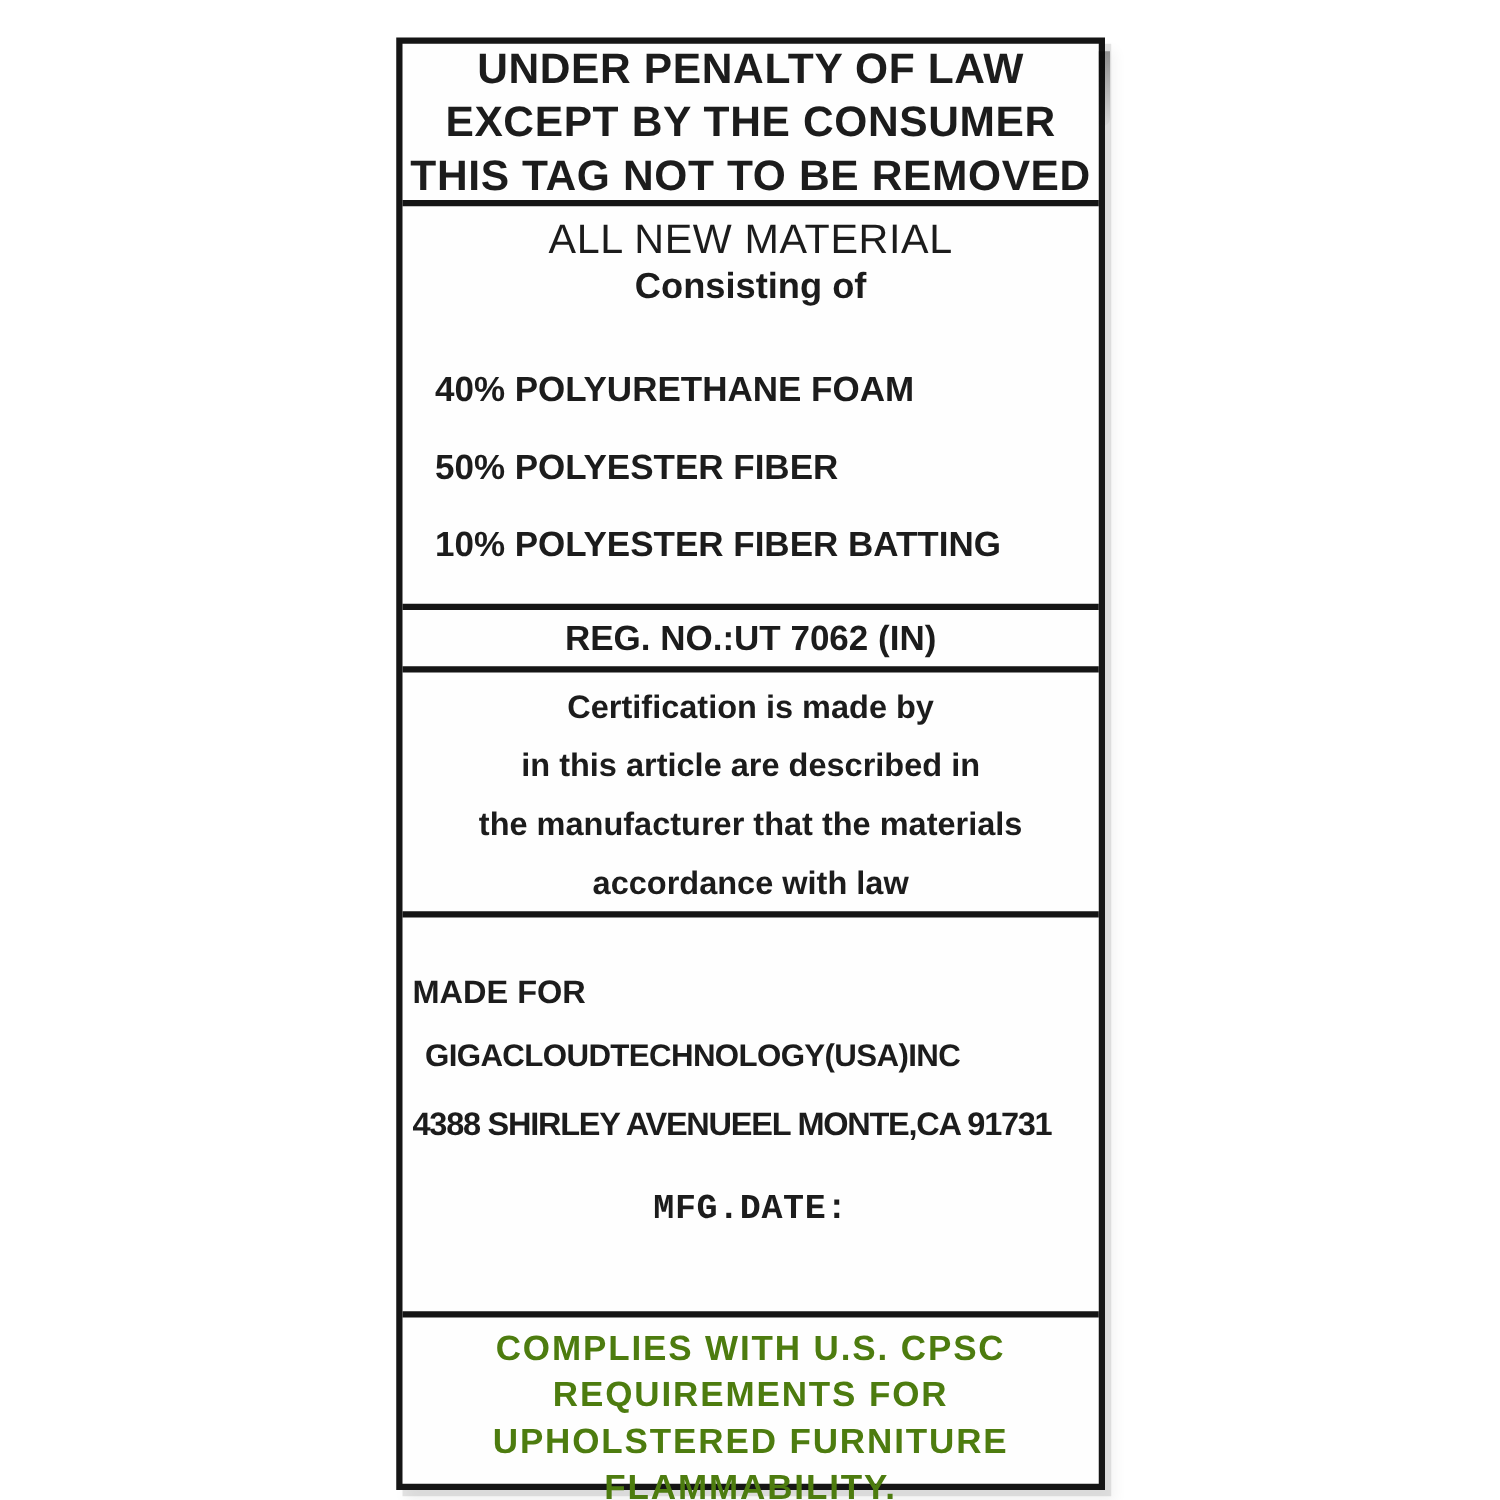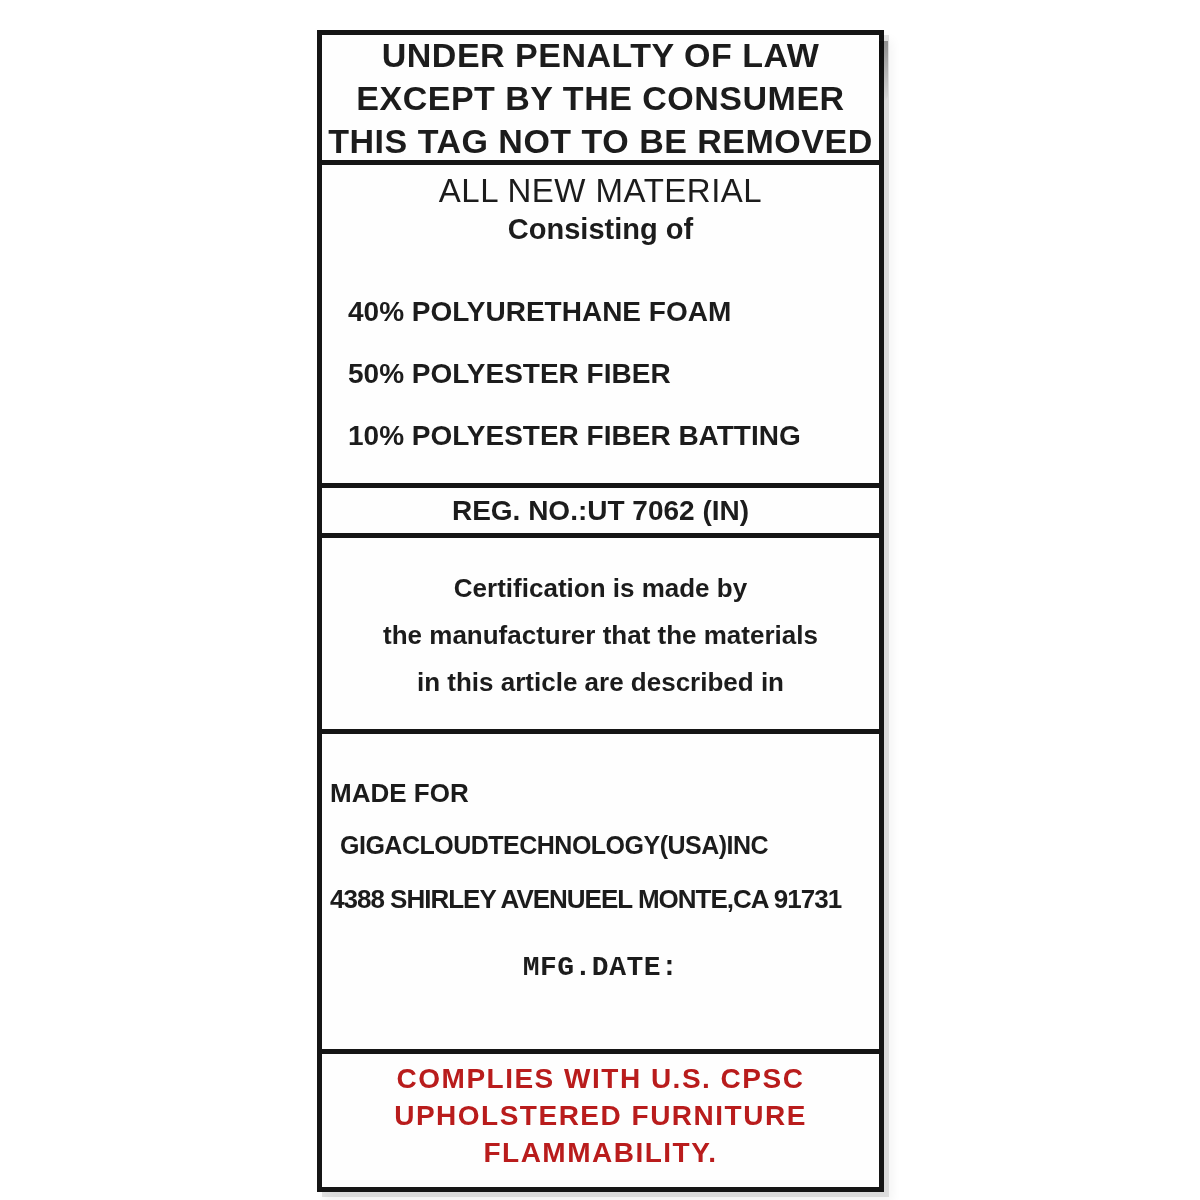--- a/index.html
+++ b/index.html
@@ -144,21 +144,21 @@
   .sec-cpsc {
     height: 175px;
     padding-top: 6px;
     display: flex;
     flex-direction: column;
     align-items: center;
   }
   .sec-cpsc .line {
     font-size: 28px;
     font-weight: bold;
-    color: #b91c1c;
+    color: #4d7c0f;
     letter-spacing: 1.5px;
     line-height: 37px;
     text-align: center;
     white-space: nowrap;
   }
 
   
   .fold-mark {
     position: absolute;
     right: -9px;
@@ -192,30 +192,32 @@
         <div class="materials-item">10% POLYESTER FIBER BATTING</div>
       </div>
     </div>
 
     <div class="sec divided sec-regno">
       <div class="regno-text">REG. NO.:UT 7062 (IN)</div>
     </div>
 
     <div class="sec divided sec-cert">
       <div class="line">Certification is made by</div>
+      <div class="line">in this article are described in</div>
       <div class="line">the manufacturer that the materials</div>
-      <div class="line">in this article are described in</div>
+      <div class="line">accordance with law</div>
     </div>
 
     <div class="sec divided sec-madefor">
       <div class="madefor-label">MADE FOR</div>
       <div class="madefor-company">GIGACLOUDTECHNOLOGY(USA)INC</div>
       <div class="madefor-address">4388 SHIRLEY AVENUEEL MONTE,CA 91731</div>
       <div class="madefor-mfgdate">MFG.DATE:</div>
     </div>
 
     <div class="sec sec-cpsc">
       <div class="line">COMPLIES WITH U.S. CPSC</div>
+      <div class="line">REQUIREMENTS FOR</div>
       <div class="line">UPHOLSTERED FURNITURE</div>
       <div class="line">FLAMMABILITY.</div>
     </div>
   </div>
 </div>
 
 </body></html>

